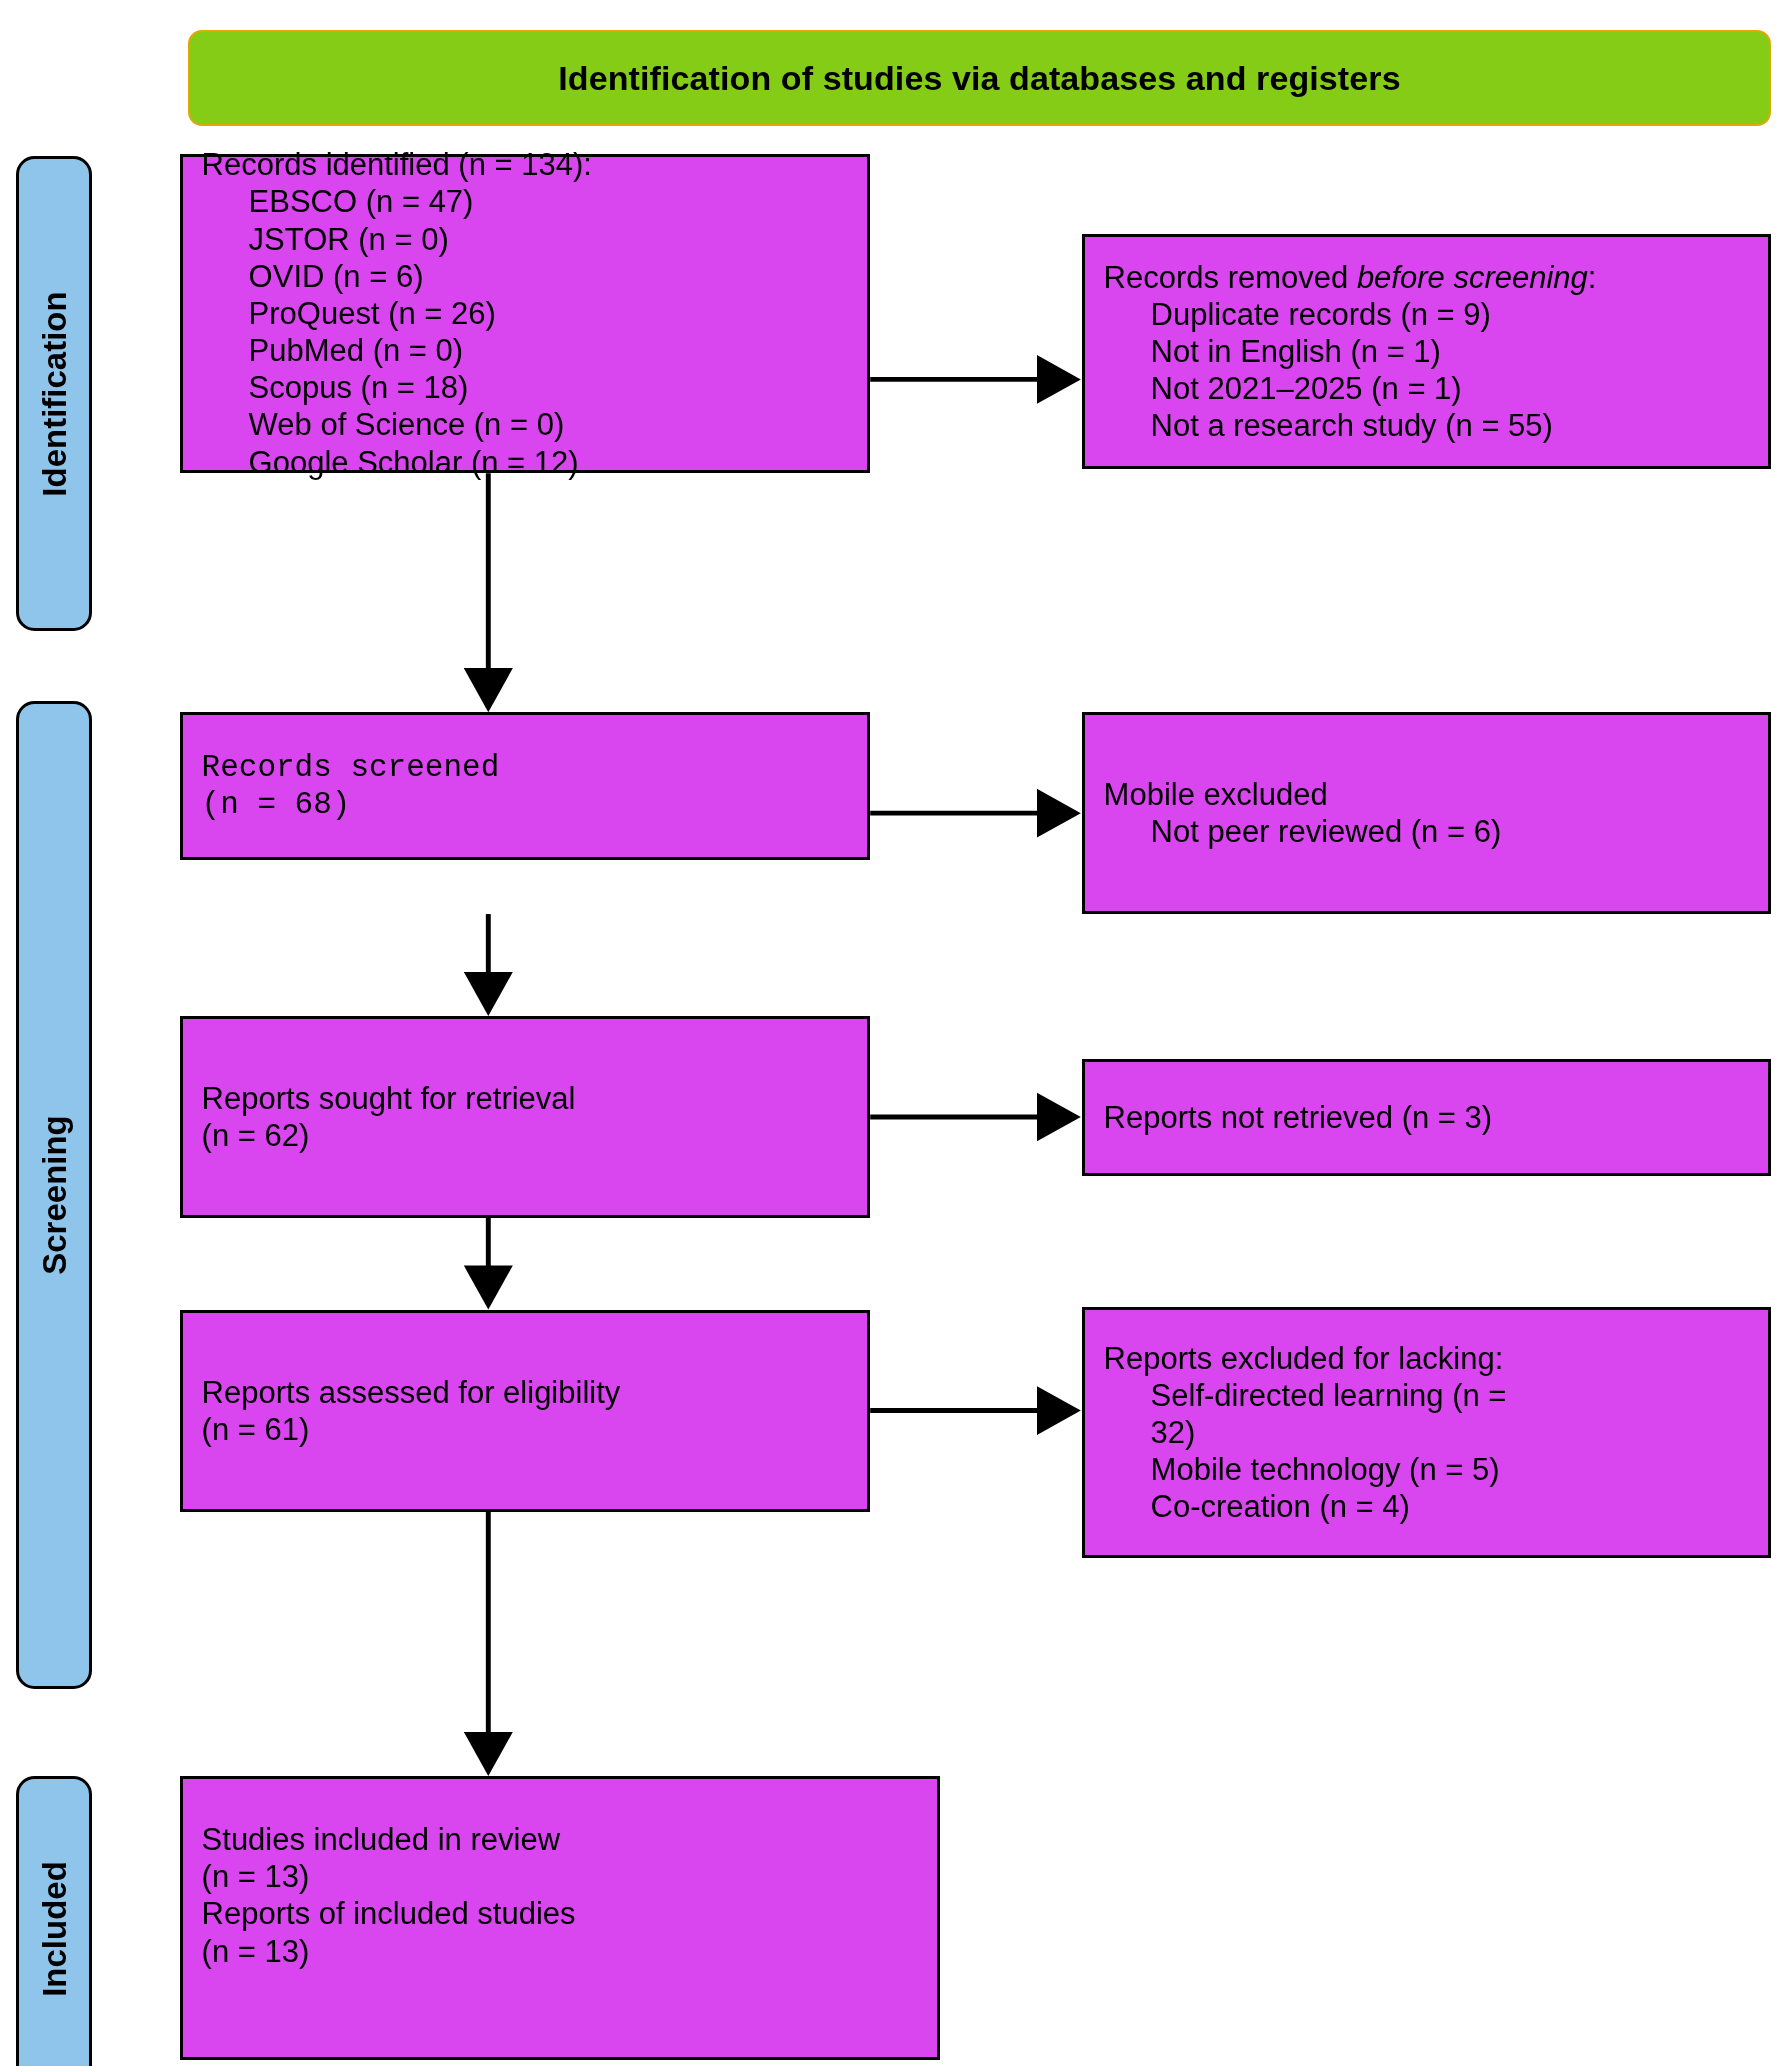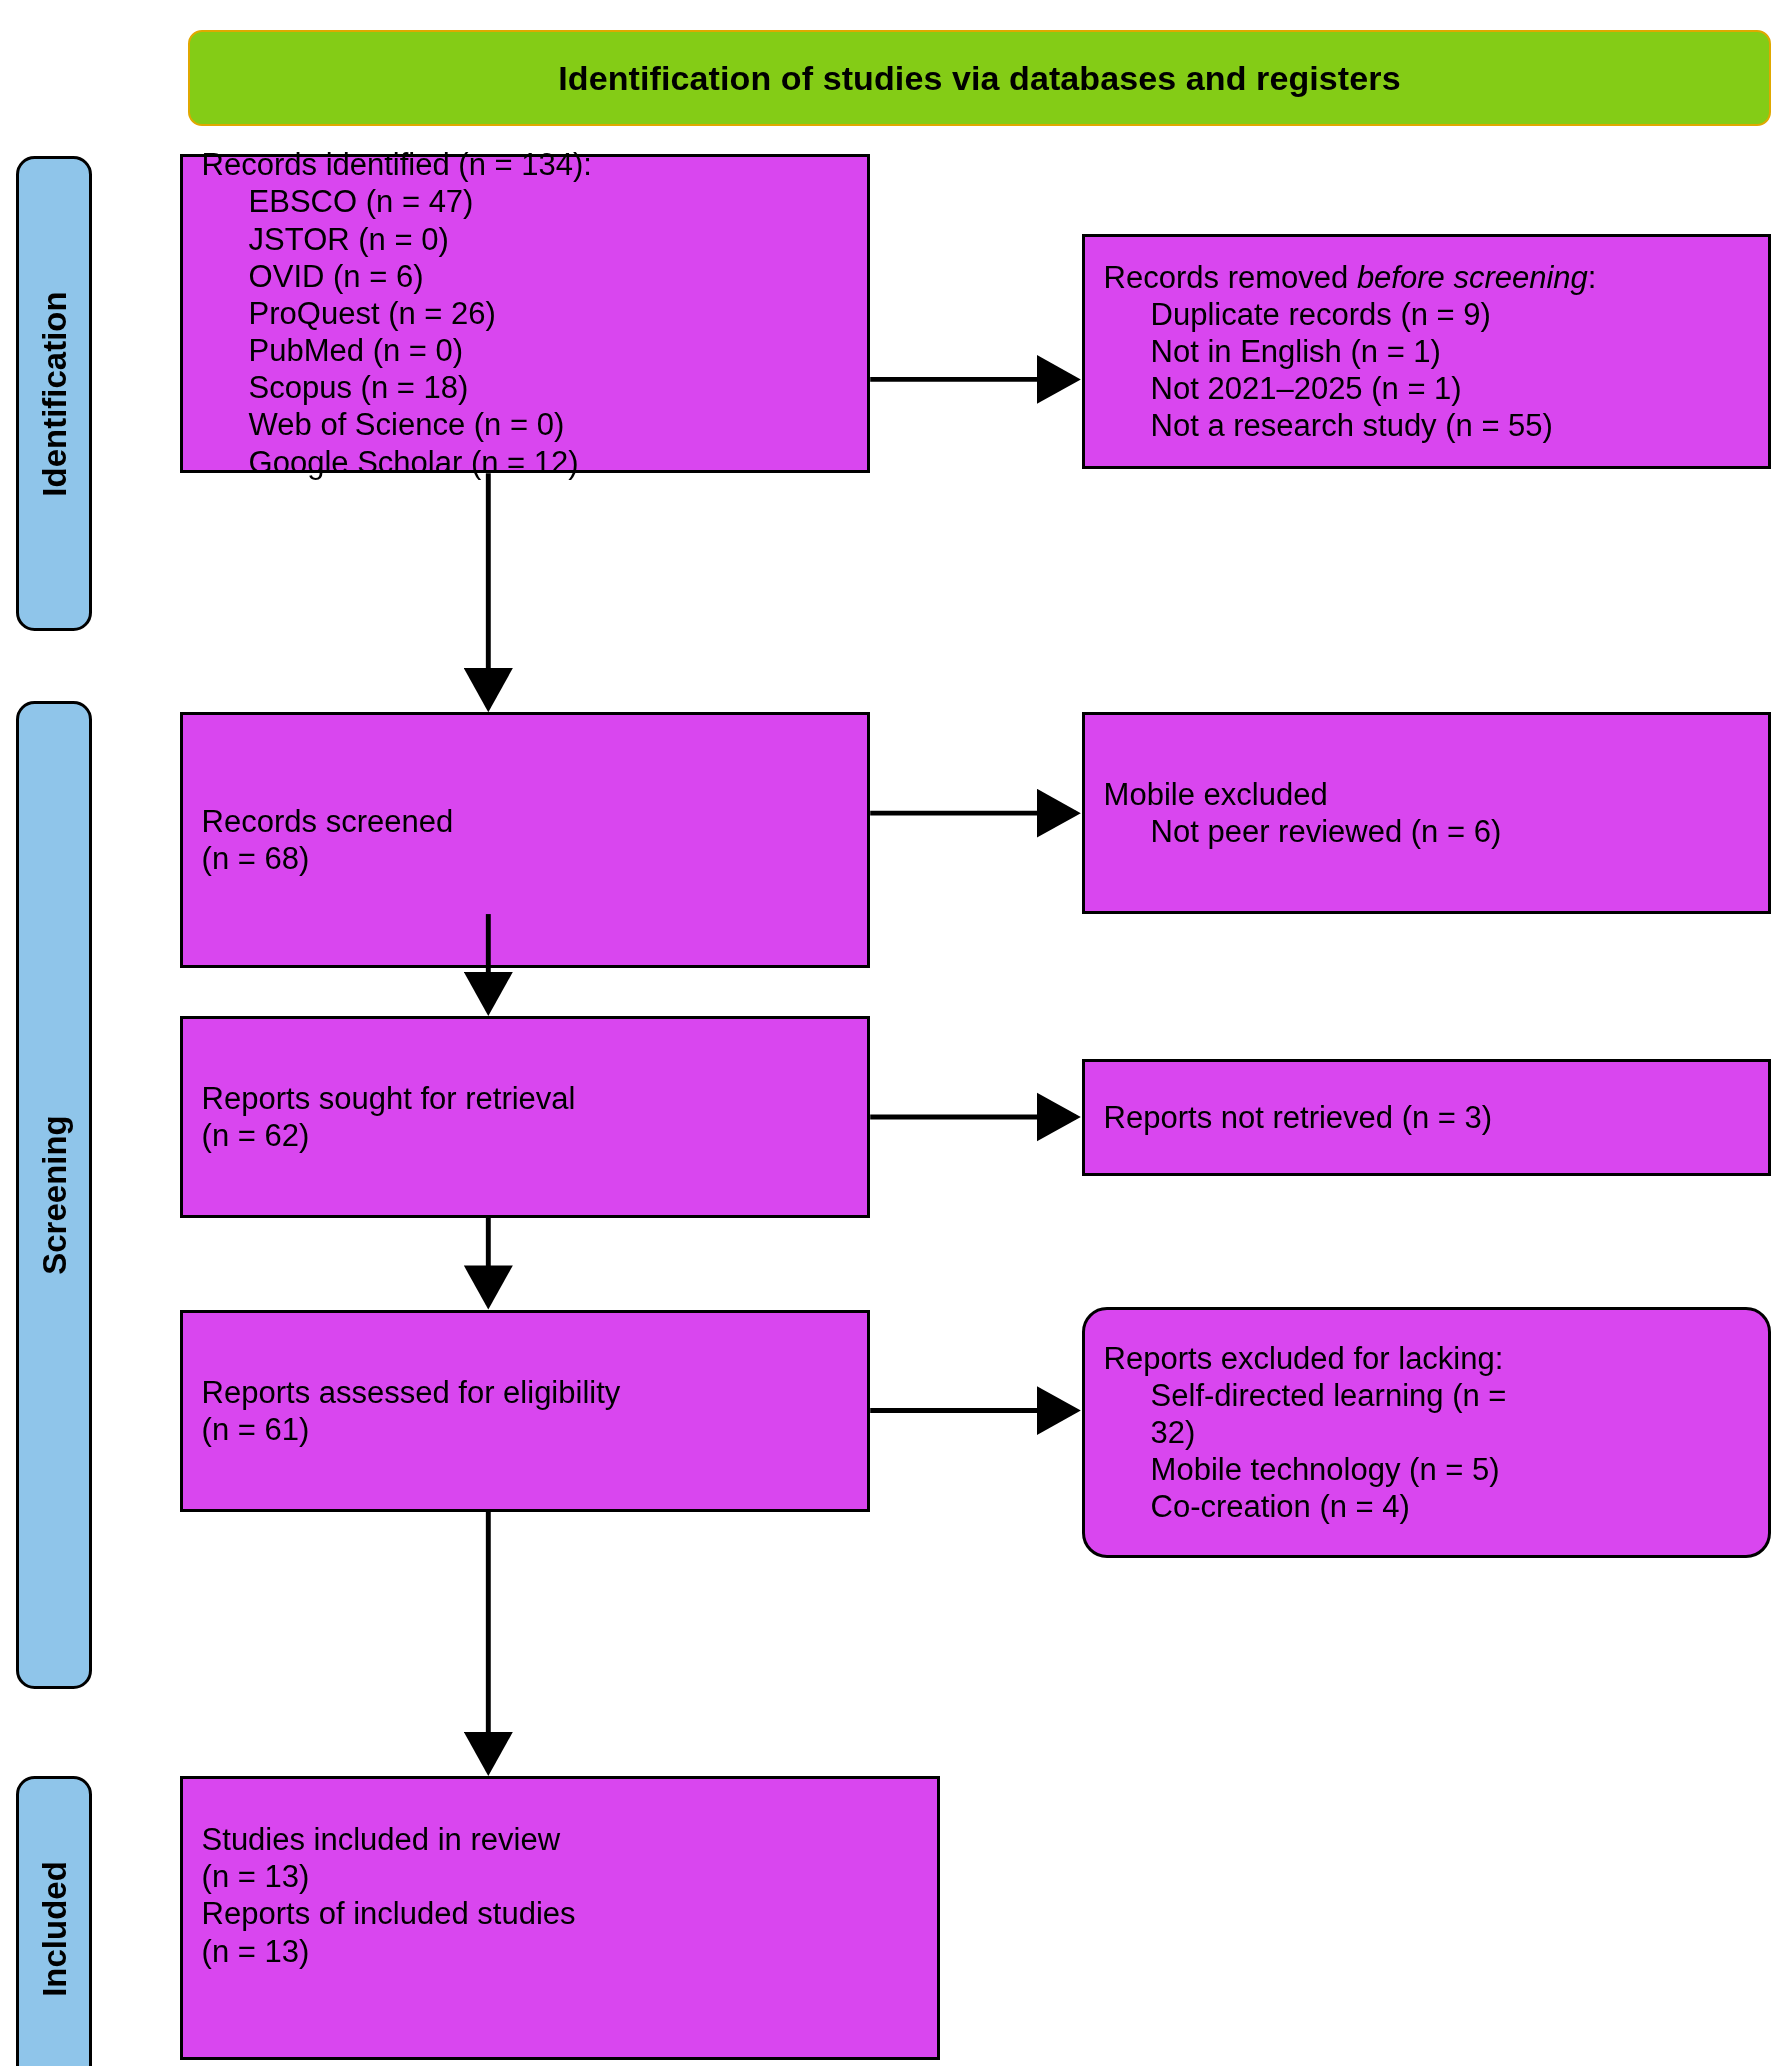--- a/index.html
+++ b/index.html
@@ -28,26 +28,26 @@
   
   .box{position:absolute;background:#d946ef;border:3.8px solid #000;box-sizing:border-box;
        display:flex;flex-direction:column;justify-content:center;
        padding:15.3px 18.6px;}
   .box p{margin:0;font-size:31px;line-height:1.20;color:#000;}
   .box p.ind{padding-left:47px;}
   .it{font-style:italic;}
 
   #box-identified{left:180px;top:154px;width:690px;height:319px;}
   #box-removed{left:1082px;top:234px;width:689px;height:235px;}
-  #box-screened{left:180px;top:712px;width:690px;height:256px;}
+  #box-screened{left:180px;top:712px;width:690px;height:148px;font-family:Liberation Mono, monospace;}
   #box-excluded{left:1082px;top:712px;width:689px;height:202px;}
   #box-sought{left:180px;top:1016px;width:690px;height:202px;}
   #box-notretrieved{left:1082px;top:1059px;width:689px;height:117px;}
   #box-assessed{left:180px;top:1310px;width:690px;height:202px;}
-  #box-lacking{left:1082px;top:1307px;width:689px;height:251px;border-radius:25px;}
+  #box-lacking{left:1082px;top:1307px;width:689px;height:251px;}
   #box-included{left:180px;top:1776px;width:760px;height:284px;
                 justify-content:flex-start;padding-top:42px;}
 
   
   .arrows{position:absolute;left:0;top:0;width:1789px;height:2066px;
           pointer-events:none;}
 </style>
 </head>
 <body>
 

